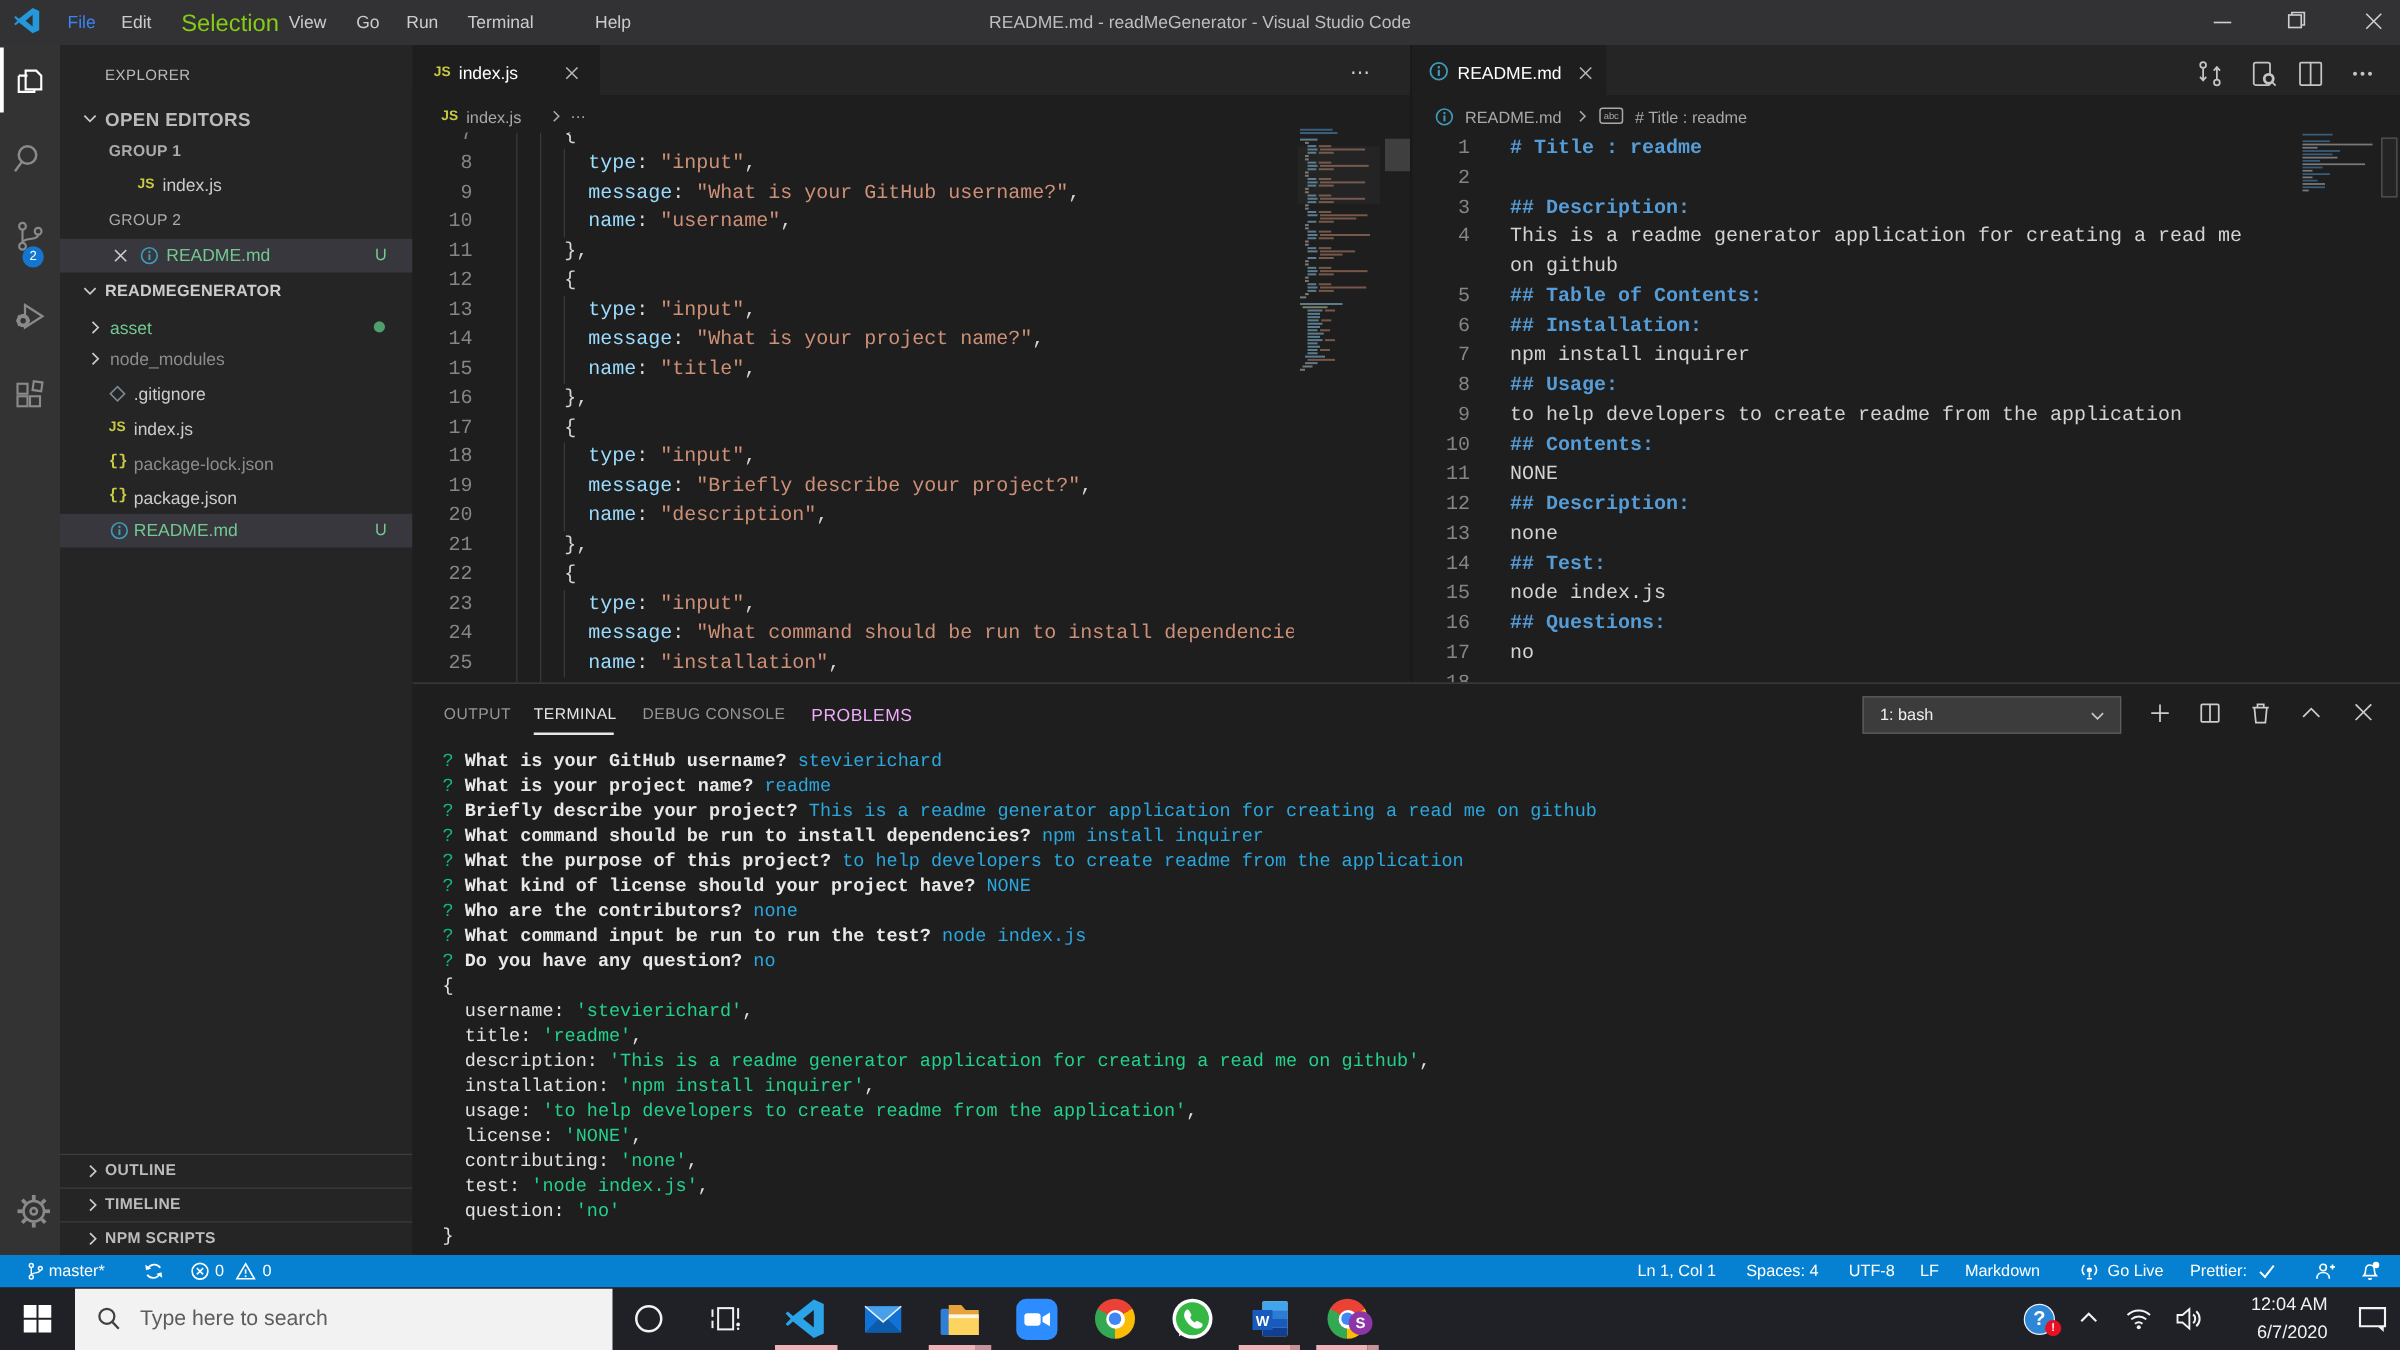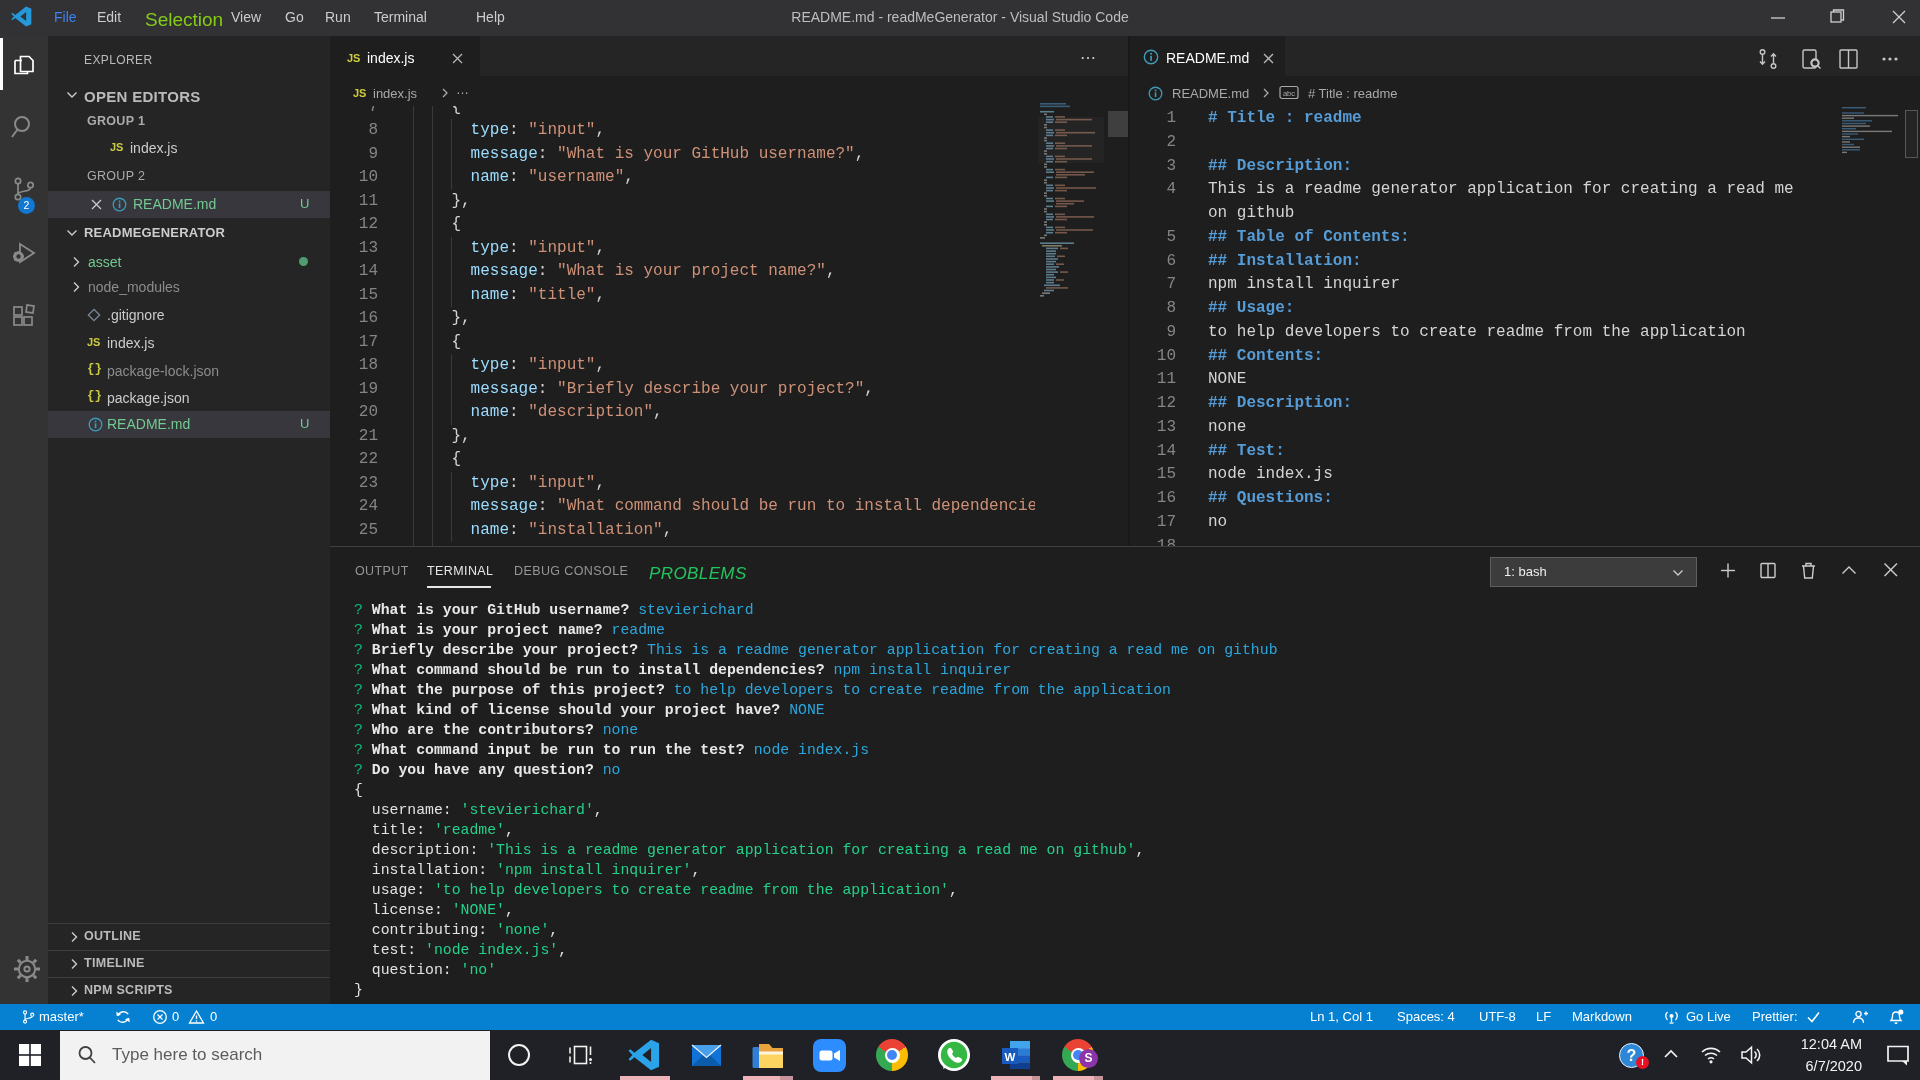--- a/index.html
+++ b/index.html
@@ -452,21 +452,21 @@
     <rect x="2" y="37.8" width="12" height="1.4" fill="#569cd6" opacity="0.5"></rect>
     <rect x="2" y="40.5" width="18" height="1.4" fill="#d4d4d4" opacity="0.5"></rect>
     <rect x="2" y="43.1" width="18" height="1.4" fill="#569cd6" opacity="0.5"></rect>
     <rect x="2" y="45.7" width="5" height="1.4" fill="#d4d4d4" opacity="0.5"></rect>
   </svg>
 <div class="abs" style="left:1905px;top:110px;width:13px;height:48px;border:1px solid rgba(150,150,150,0.45);background:rgba(121,121,121,0.08);"></div>
 <div class="abs" style="left:330px;top:546px;width:1590px;height:458px;background:#1e1e1e;border-top:1px solid #404040;"></div>
 <div class="abs" style="left:355px;top:564px;font-size:12.5px;letter-spacing:.4px;color:#969696;">OUTPUT</div>
 <div class="abs" style="left:427px;top:564px;font-size:12.5px;letter-spacing:.4px;color:#e7e7e7;">TERMINAL</div>
 <div class="abs" style="left:514px;top:564px;font-size:12.5px;letter-spacing:.4px;color:#969696;">DEBUG CONSOLE</div>
-<div class="abs" style="left:649px;top:564px;font-size:17px;letter-spacing:.4px;color:#22c55e;font-style:italic;">PROBLEMS</div>
+<div class="abs" style="left:649px;top:564px;font-size:14px;letter-spacing:.4px;color:#f0abfc;">PROBLEMS</div>
 <div class="abs" style="left:427px;top:586px;width:64px;height:1.5px;background:#e7e7e7;"></div>
 <div class="abs" style="left:1490px;top:557px;width:207px;height:30px;background:#3c3c3c;border:1px solid #5f5f5f;"></div>
 <div class="abs" style="left:1504px;top:564px;font-size:13px;color:#f0f0f0;">1: bash</div>
 <svg class="abs" style="left:1672px;top:568px" width="12" height="10" viewBox="0 0 12 10">
     <path d="M1.5 2.5 L6 7 L10.5 2.5" stroke="#cccccc" stroke-width="1.3" fill="none"></path>
   </svg>
 <svg class="abs" style="left:1720px;top:562px" width="190" height="18" viewBox="0 0 190 18">
 <g stroke="#cccccc" stroke-width="1.4" fill="none">
 <line x1="8" y1="1.5" x2="8" y2="15.5"></line>
       <line x1="1" y1="8.5" x2="15" y2="8.5"></line>

